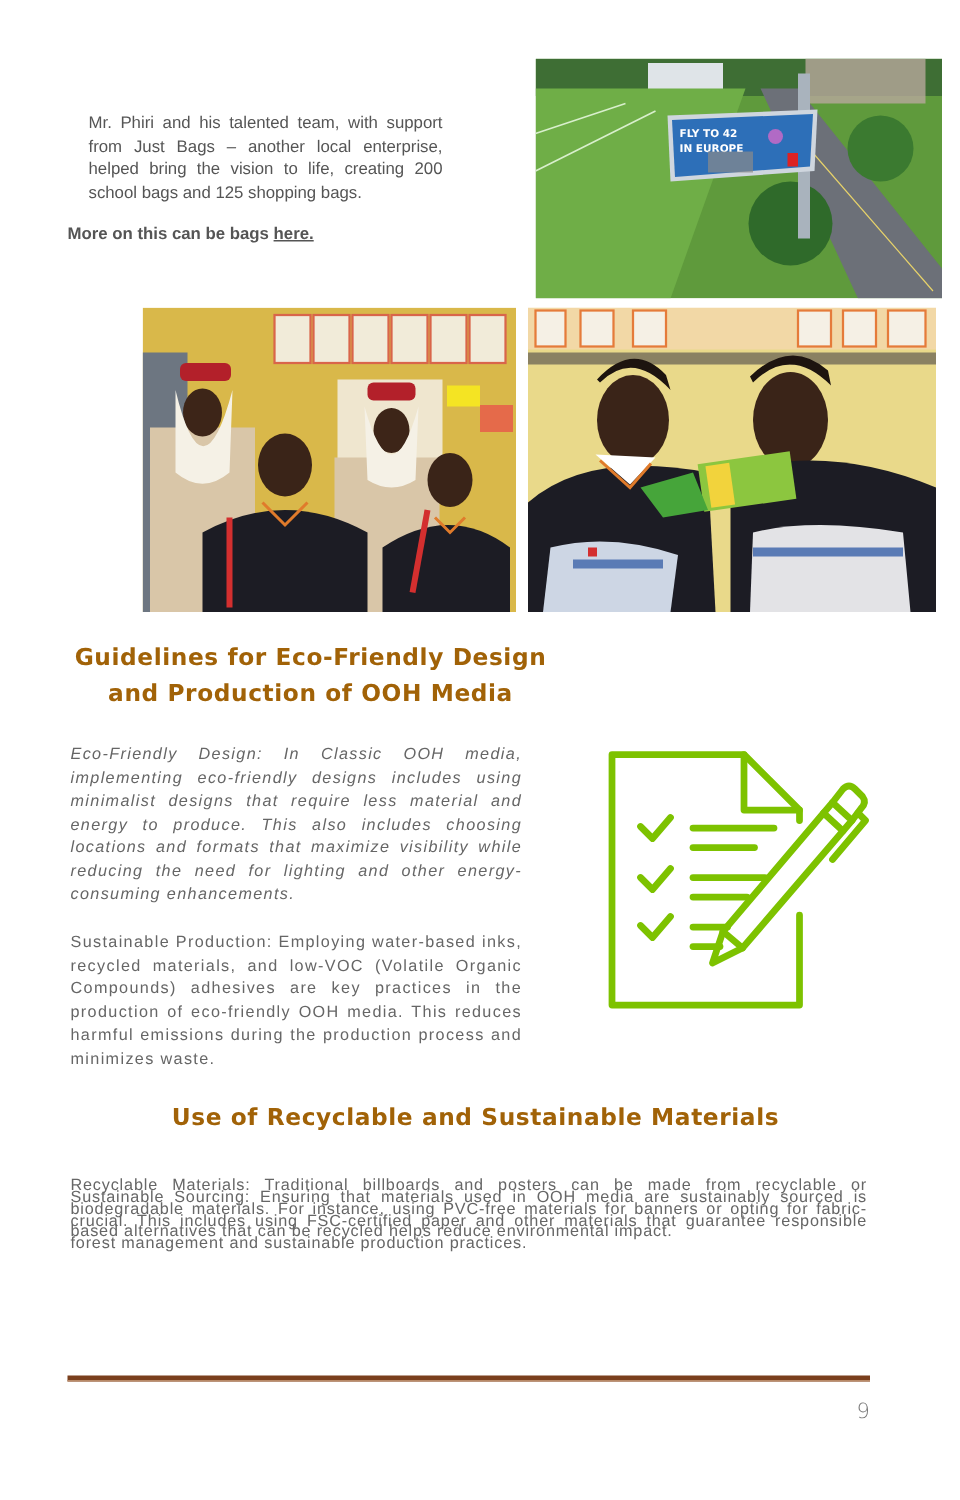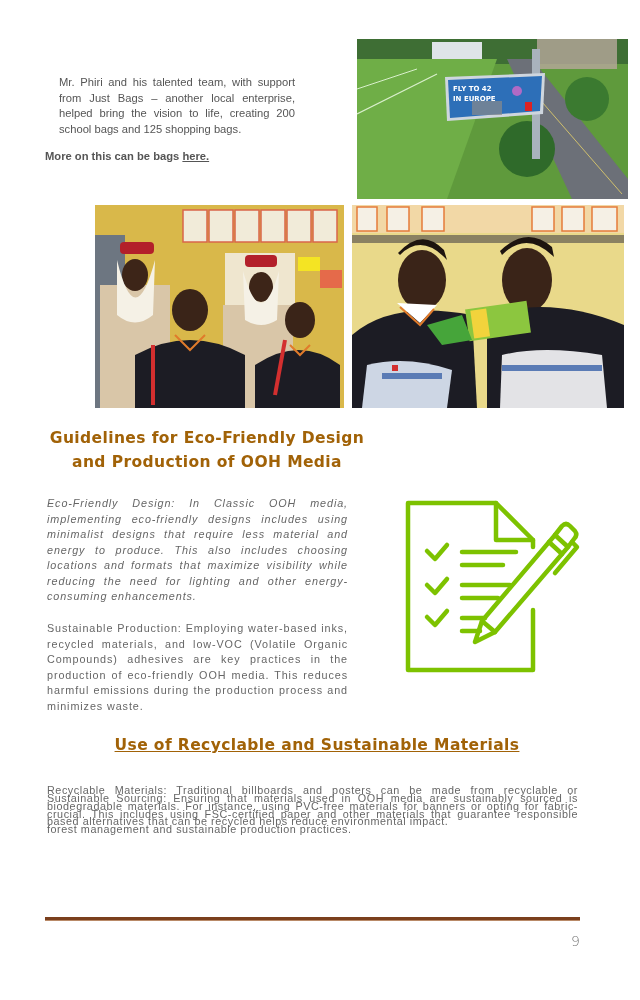--- a/index.html
+++ b/index.html
@@ -11,21 +11,21 @@
            color: #555; text-align: justify; }
   .intro p { margin: 0; }
   .more { left: 45px; top: 150px; font-size: 11.2px; font-weight: bold; color: #555; }
   .more a { color: #555; text-decoration: underline; }
 
   .photo { overflow: hidden; margin-left: 48px; }
   .photo svg { display: block; width: 100%; height: 100%; }
 
   h2.h { margin: 0; font-family: "DejaVu Sans", sans-serif; font-weight: bold; color: #a16207; letter-spacing: 0.4px; text-align: center; }
   .h1 { left: 47px; top: 426px; width: 320px; font-size: 15.5px; line-height: 24px; }
-  .h2 { left: 47px; top: 735px; width: 540px; font-size: 15.5px; line-height: 20px; text-decoration: underline; }
+  .h2 { left: 47px; top: 735px; width: 540px; font-size: 15.5px; line-height: 20px; }
 
   .para { font-size: 10.8px; line-height: 15.5px; color: #666; text-align: justify; letter-spacing: 0.9px; margin: 0; }
   .p1 { left: 47px; top: 496px; width: 301px; font-style: italic; }
   .p2 { left: 47px; top: 621px; width: 301px; }
   .p3 { left: 47px; top: 783px; width: 531px; letter-spacing: 0.55px; }
   .p4 { left: 47px; top: 791px; width: 531px; letter-spacing: 0.55px; }
 
   .icon-doc { left: 400px; top: 495px; width: 185px; height: 185px; }
 
   .rule { left: 45px; top: 917px; width: 535px; height: 3px; background: #7a3f1d; border-bottom: 1px solid #b98a68; }

